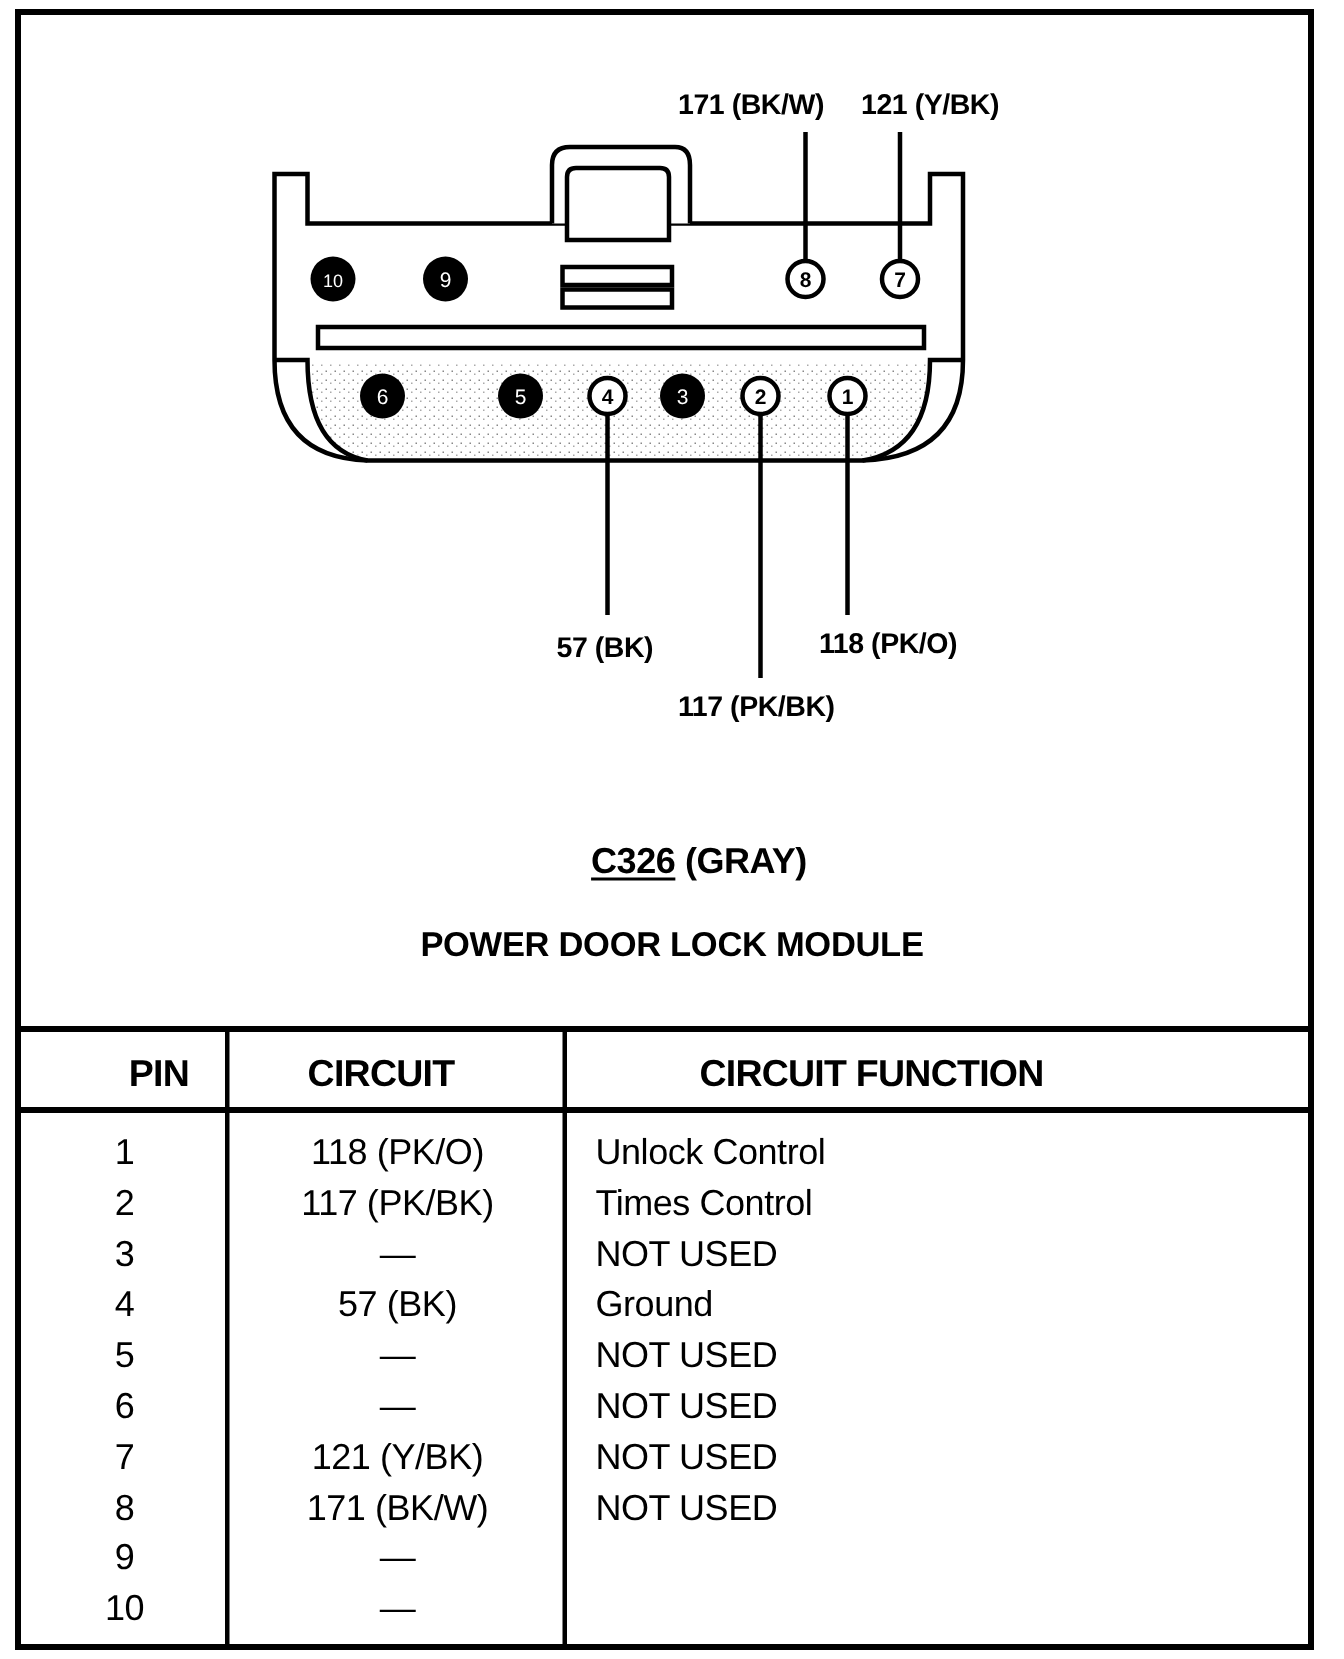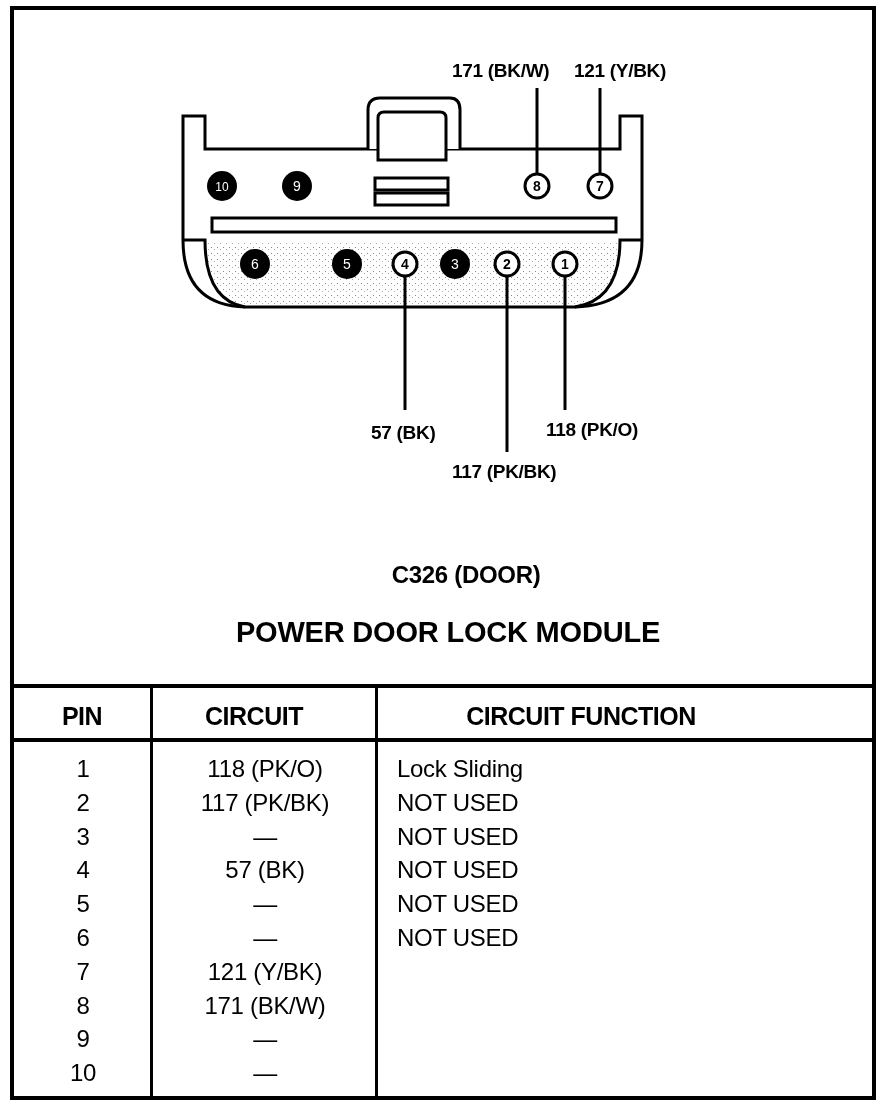--- a/index.html
+++ b/index.html
@@ -4,23 +4,23 @@
 <style>
   html, body { margin: 0; padding: 0; background: #ffffff; }
   body { width: 896px; height: 1106px; position: relative; overflow: hidden;
          font-family: "Liberation Sans", "DejaVu Sans", sans-serif; color: #000; }
   .frame { position: absolute; left: 10px; top: 6px; width: 858px; height: 1086px;
            border: 4px solid #000; box-sizing: content-box; }
   #diagram { position: absolute; left: 0; top: 0; }
   .lbl { position: absolute; font-size: 19px; font-weight: bold; white-space: nowrap; letter-spacing: -0.3px; }
   .title1 { position: absolute; left: 0; width: 896px; top: 561px; text-align: center;
             font-size: 24px; font-weight: bold; letter-spacing: -0.3px; }
-  .title1 .u { text-decoration-thickness: 2px; text-underline-offset: 3px; margin-left: 36px; }
+  .title1 .u { text-decoration: underline; text-decoration-thickness: 2px; text-underline-offset: 3px; margin-left: 36px; }
   .title2 { position: absolute; left: 0; width: 896px; top: 616px; text-align: center;
-            font-size: 29px; font-weight: bold; letter-spacing: -0.2px; }
+            font-size: 23px; font-weight: bold; letter-spacing: -0.2px; }
   .hline { position: absolute; background: #000; }
   .vline { position: absolute; background: #000; }
   .th { position: absolute; top: 686px; height: 56px; line-height: 60px; text-align: center;
         font-size: 25px; font-weight: bold; letter-spacing: -0.5px; }
   .col-pin { position: absolute; left: 14px; width: 138px; top: 752px; }
   .col-cir { position: absolute; left: 155px; width: 220px; top: 752px; }
   .col-fn  { position: absolute; left: 397px; width: 470px; top: 752px; }
   .cell { height: 33.8px; line-height: 33.8px; font-size: 24px; white-space: nowrap; letter-spacing: -0.3px; }
   .col-pin .cell, .col-cir .cell { text-align: center; }
   .col-fn .cell { text-align: left; }
@@ -109,30 +109,30 @@
 </svg>
 
 <div class="lbl" style="left:452px; top:60px;">171 (BK/W)</div>
 <div class="lbl" style="left:574px; top:60px;">121 (Y/BK)</div>
 <div class="lbl" style="left:371px; top:422px;">57 (BK)</div>
 <div class="lbl" style="left:546px; top:419px;">118 (PK/O)</div>
 <div class="lbl" style="left:452px; top:461px;">117 (PK/BK)</div>
 
 <div class="title1">
   <span class="u">C326</span>
-  <span>(DOOR)</span>
+  <span>(GRAY)</span>
 </div>
 <div class="title2">POWER DOOR LOCK MODULE</div>
 
 <div class="hline" style="left:10px; top:684px; width:866px; height:4px;"></div>
 <div class="hline" style="left:10px; top:738px; width:866px; height:4px;"></div>
 <div class="vline" style="left:150px; top:686px; width:3px; height:410px;"></div>
 <div class="vline" style="left:375px; top:686px; width:3px; height:410px;"></div>
 
-<div class="th" style="left:14px; width:136px;">PIN</div>
+<div class="th" style="left:14px; width:136px;padding-left:24px;">PIN</div>
 <div class="th" style="left:153px; width:202px;">CIRCUIT</div>
 <div class="th" style="left:378px; width:406px;">CIRCUIT FUNCTION</div>
 
 <div class="col-pin" id="colPin">
     <div class="cell">1</div>
     <div class="cell">2</div>
     <div class="cell">3</div>
     <div class="cell">4</div>
     <div class="cell">5</div>
     <div class="cell">6</div>
@@ -147,19 +147,21 @@
     <div class="cell">—</div>
     <div class="cell">57 (BK)</div>
     <div class="cell">—</div>
     <div class="cell">—</div>
     <div class="cell">121 (Y/BK)</div>
     <div class="cell">171 (BK/W)</div>
     <div class="cell">—</div>
     <div class="cell">—</div>
   </div>
 <div class="col-fn" id="colFn">
-    <div class="cell">Lock Sliding</div>
+    <div class="cell">Unlock Control</div>
+    <div class="cell">Times Control</div>
     <div class="cell">NOT USED</div>
+    <div class="cell">Ground</div>
     <div class="cell">NOT USED</div>
     <div class="cell">NOT USED</div>
     <div class="cell">NOT USED</div>
     <div class="cell">NOT USED</div>
   </div>
 
 </body></html>

